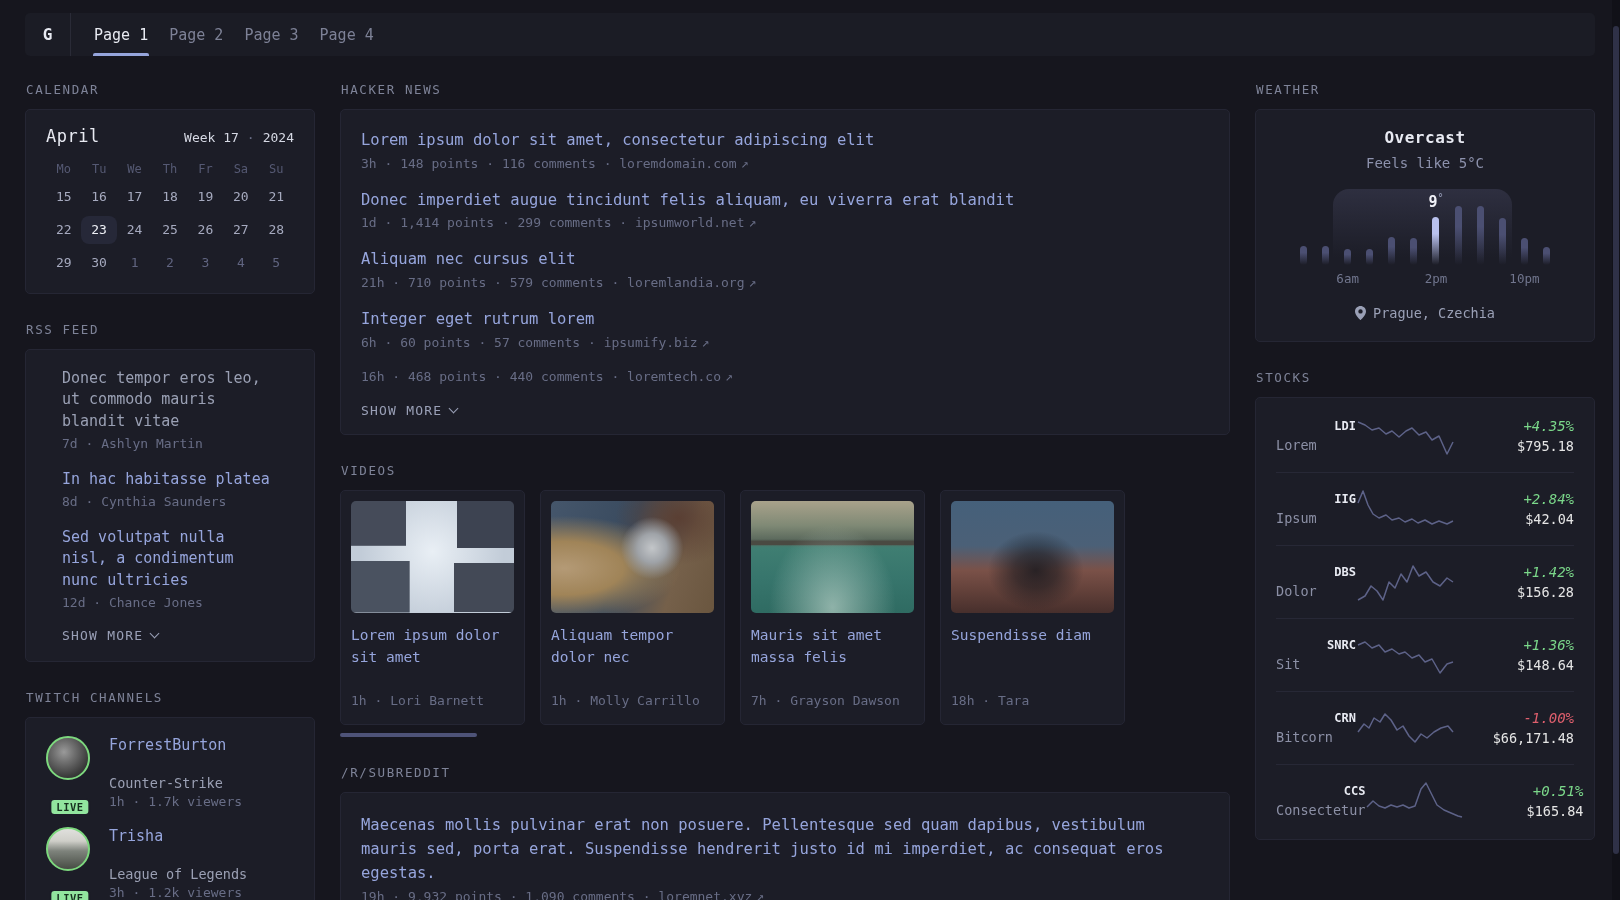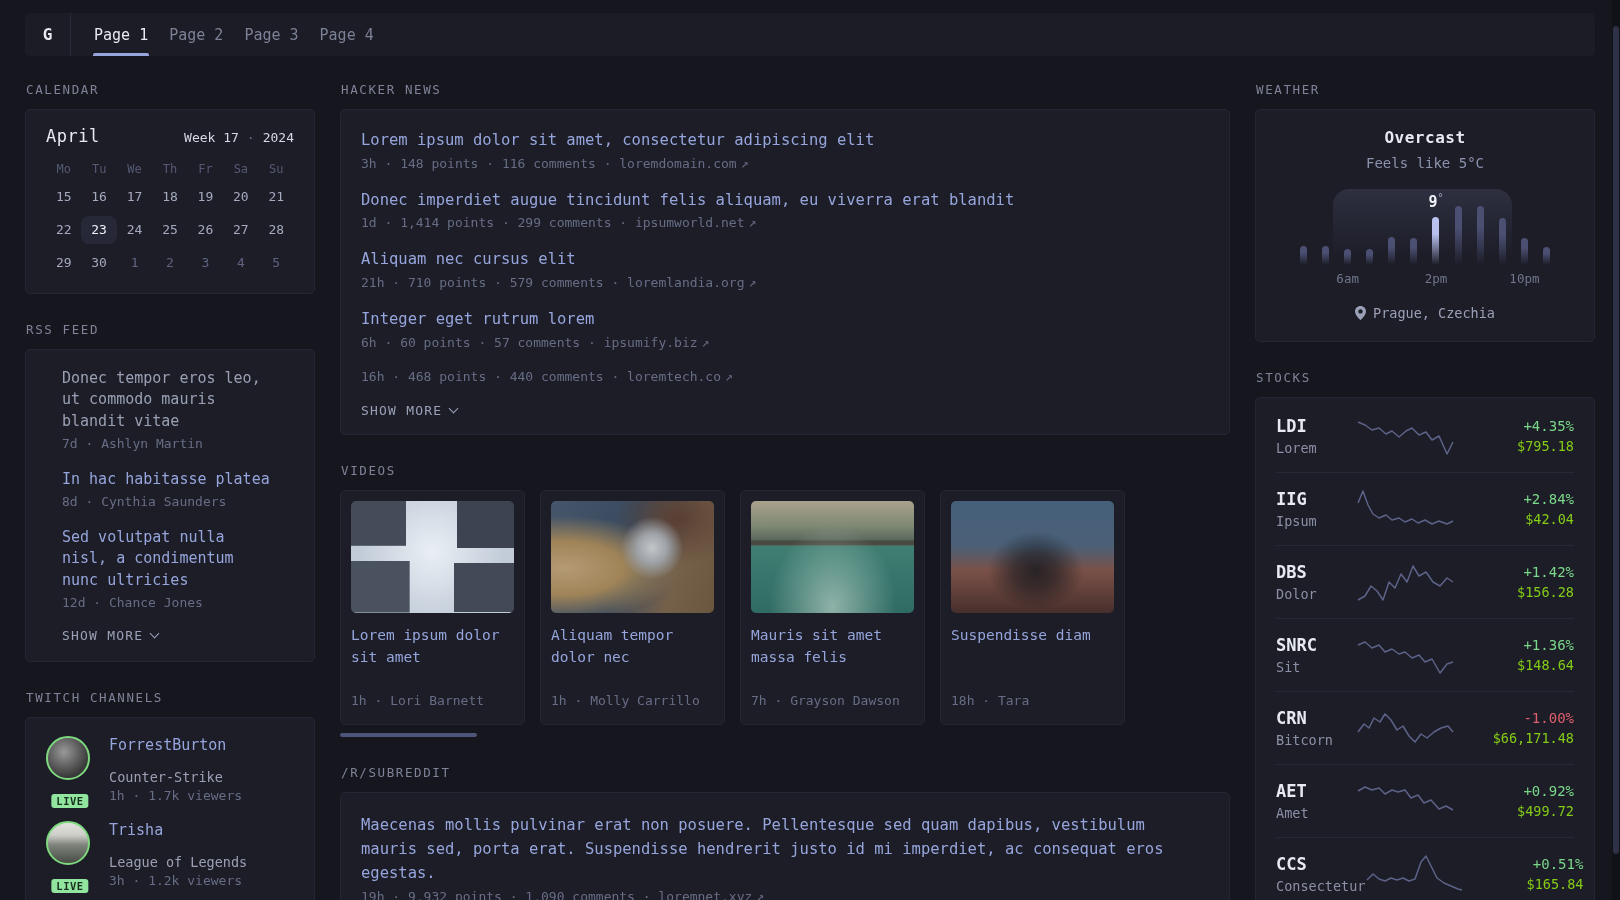--- a/index.html
+++ b/index.html
@@ -62,21 +62,21 @@
   .avatar-wrap{position:relative;width:48px;flex:none;}
   .avatar{width:44px;height:44px;border-radius:50%;border:2px solid #565a78;}
   .avatar.live{border-color:#7dd87e;}
   .avatar-forrest{background:radial-gradient(circle at 40% 35%,#9a9a9a 0%,#6f6f6f 30%,#3a3a3a 70%,#222 100%);}
   .avatar-trisha{background:linear-gradient(180deg,#e0e0dd 0%,#cfcfc9 30%,#7e837c 55%,#474c44 100%);}
   .avatar-kendall{background:radial-gradient(circle at 45% 40%,#e6cfae 0%,#cdab84 45%,#8a6f55 100%);}
   .live-badge{position:absolute;bottom:-7px;left:50%;transform:translateX(-50%);background:var(--live);
               color:#17301f;font-size:10.5px;font-weight:bold;letter-spacing:.5px;padding:1px 5px;
               border-radius:5px;border:2px solid var(--card);}
   .ch-name{color:var(--accent);font-size:15px;cursor:pointer;}
-  .ch-cat{color:#9ba0b4;font-size:13.5px;margin-top:15px;}
+  .ch-cat{color:#9ba0b4;font-size:13.5px;margin-top:21px;}
   .ch-meta{color:var(--text-muted);font-size:13px;margin-top:3px;}
 
   
   .hn-card{padding:20px 20px 16px;}
   .hn-item{margin-bottom:19px;}
   .hn-title{display:block;color:var(--accent);font-size:15.5px;line-height:1.4;cursor:pointer;}
   .arrow{margin-left:4px;}
   .reddit-card{padding:20px 20px 18px;}
   .reddit-title{display:block;color:var(--accent);font-size:15.5px;line-height:1.55;cursor:pointer;}
 
@@ -126,28 +126,28 @@
   .temp-label .deg{color:#8d92ad;font-size:10px;vertical-align:super;}
   .time-labels{position:relative;height:20px;margin:4px 24px 0;}
   .time-label{position:absolute;transform:translateX(-50%);color:#71768e;font-size:12.5px;top:2px;}
   .w-loc{margin-top:16px;display:flex;justify-content:center;align-items:center;gap:7px;
          color:#9aa0b6;font-size:13.5px;}
 
   
   .stocks-card{padding:2px 20px;}
   .stock-row{display:grid;grid-template-columns:1fr 100px 118px;align-items:center;padding:14px 0;cursor:pointer;}
   .stock-row + .stock-row{border-top:1px solid var(--divider);}
-  .st-sym{color:var(--text-bright);font-weight:bold;font-size:17px;}
+  .st-sym{color:var(--text-bright);font-weight:bold;font-size:12px;text-align:right;}
   .st-name{color:#8c90a6;font-size:13.5px;margin-top:4px;}
   .st-spark svg{display:block;width:100px;height:44px;}
   .st-right{text-align:right;}
-  .st-change{font-size:14px;}
+  .st-change{font-size:14px;font-style:italic;}
   .st-change.pos{color:var(--positive);}
   .st-change.neg{color:var(--negative);}
-  .st-price{color:#84cc16;font-size:13.5px;margin-top:4px;}
+  .st-price{color:#e5e5e5;font-size:13.5px;margin-top:4px;}
 
   
   .page-scrollbar{position:fixed;top:0;right:0;bottom:0;width:8px;background:#111118;}
   .scroll-thumb{position:absolute;left:1px;right:1px;top:26px;height:828px;background:#2f3147;border-radius:4px;}
 </style>
 </head>
 <body>
 
 <div class="page">
 
@@ -455,35 +455,20 @@
                   <polyline points="2,26 8,18 13,22 18,12 24,16 29,8 35,14 41,24 47,20 53,30 59,36 65,28 71,32 78,26 85,22 92,20 97,26" fill="none" stroke="#5d6288" stroke-width="1.5" vector-effect="non-scaling-stroke" stroke-linejoin="round"></polyline>
                 </svg>
               </div>
               <div class="st-right">
                 <div class="st-change neg">-1.00%</div>
                 <div class="st-price">$66,171.48</div>
               </div>
             </div>
             <div class="stock-row">
               <div>
-                <div class="st-sym">AET</div>
-                <div class="st-name">Amet</div>
-              </div>
-              <div class="st-spark">
-                <svg viewBox="0 0 100 44" preserveAspectRatio="none">
-                  <polyline points="2,12 9,8 16,11 23,9 29,15 36,11 42,13 49,11 55,19 62,16 68,24 75,21 83,30 90,27 97,31" fill="none" stroke="#5d6288" stroke-width="1.5" vector-effect="non-scaling-stroke" stroke-linejoin="round"></polyline>
-                </svg>
-              </div>
-              <div class="st-right">
-                <div class="st-change pos">+0.92%</div>
-                <div class="st-price">$499.72</div>
-              </div>
-            </div>
-            <div class="stock-row">
-              <div>
                 <div class="st-sym">CCS</div>
                 <div class="st-name">Consectetur</div>
               </div>
               <div class="st-spark">
                 <svg viewBox="0 0 100 44" preserveAspectRatio="none">
                   <polyline points="2,28 8,22 14,27 20,29 26,26 32,28 38,26 44,29 50,27 56,10 61,4 66,14 72,26 79,31 86,34 93,37 97,38" fill="none" stroke="#5d6288" stroke-width="1.5" vector-effect="non-scaling-stroke" stroke-linejoin="round"></polyline>
                 </svg>
               </div>
               <div class="st-right">
                 <div class="st-change pos">+0.51%</div>

